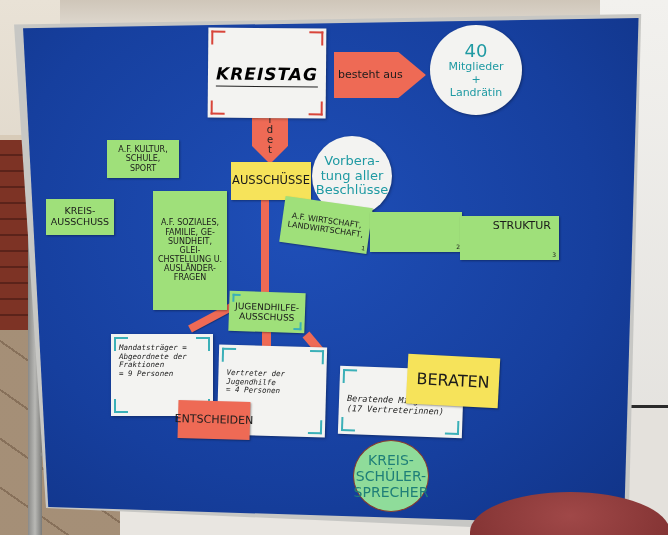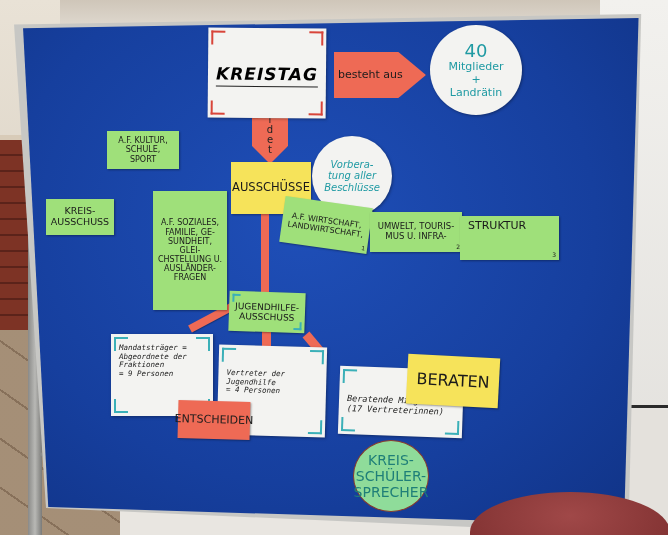--- a/index.html
+++ b/index.html
@@ -101,46 +101,45 @@
   <span style="font-size:11px;">besteht aus</span>
 </div>
 
 <div class="card white circle" style="left:430px; top:25px; width:92px; height:90px; flex-direction:column; color:#1f9aa3;">
   <span style="font-size:18px;">40</span>
   <span style="font-size:11px;">Mitglieder</span>
   <span style="font-size:11px;">+</span>
   <span style="font-size:11px;">Landrätin</span>
 </div>
 
-<div class="card yellow" style="left:231px; top:162px; width:80px; height:52px;">
+<div class="card yellow" style="left:231px; top:162px; width:80px; height:38px;">
   <span style="font-size:11.5px;">AUSSCHÜSSE</span>
 </div>
 
 <div class="card white circle" style="left:312px; top:136px; width:80px; height:80px; padding:10px; color:#1f9aa3;">
-  <span style="font-size:10px;font-style:italic;">Vorbera-tung aller Beschlüsse</span>
+  <span style="font-size:13px;">Vorbera-tung aller Beschlüsse</span>
 </div>
 
 <div class="card green" style="left:46px; top:189px; width:68px; height:36px;margin-top:10px;">
   <span style="font-size:9.5px;">KREIS-AUSSCHUSS</span>
 </div>
-<div class="card green" style="left:107px; top:131px; width:72px; height:38px; padding:5px;">
+<div class="card green" style="left:107px; top:140px; width:72px; height:38px; padding:5px;">
   <span style="font-size:8px;">A.f. KULTUR, SCHULE, SPORT</span>
 </div>
 <div class="card green" style="left:153px; top:191px; width:74px; height:119px; padding:4px;">
   <span style="font-size:8px;">A.f. SOZIALES, FAMILIE, GE-SUNDHEIT, GLEI-CHSTELLUNG u. AUSLÄNDER-FRAGEN</span>
 </div>
 <div class="card green" style="left:282px; top:202px; width:88px; height:46px; transform:rotate(8deg); padding:3px;">
   <span style="font-size:8px;">A.f. WIRTSCHAFT, LANDWIRTSCHAFT,</span>
   <span style="position:absolute; right:2px; bottom:1px; font-size:6px;">1</span>
 </div>
 <div class="card green" style="left:370px; top:212px; width:92px; height:40px; padding:3px;">
-  <span style="font-size:8.5px;">UMWELT, TOURIS-MUS u. INFRA-</span>
   <span style="position:absolute; right:2px; bottom:1px; font-size:6px;">2</span>
 </div>
-<div class="card green" style="left:460px; top:216px; width:99px; height:44px; align-items:flex-start; justify-content:flex-start; padding:4px 8px;">
+<div class="card green" style="left:460px; top:216px; width:99px; height:44px; align-items:flex-start; justify-content:flex-end; padding:4px 8px;">
   <span style="font-size:11px;">STRUKTUR</span>
   <span style="position:absolute; right:3px; bottom:1px; font-size:6px;">3</span>
 </div>
 
 <div class="card green" style="left:229px; top:292px; width:76px; height:40px; transform:rotate(2deg);">
   <span class="corner c-tl" style="width:8px;height:8px;"></span>
     <span class="corner c-br" style="width:8px;height:8px;"></span>
   <span style="font-size:9px;">JUGENDHILFE-AUSSCHUSS</span>
 </div>
 

